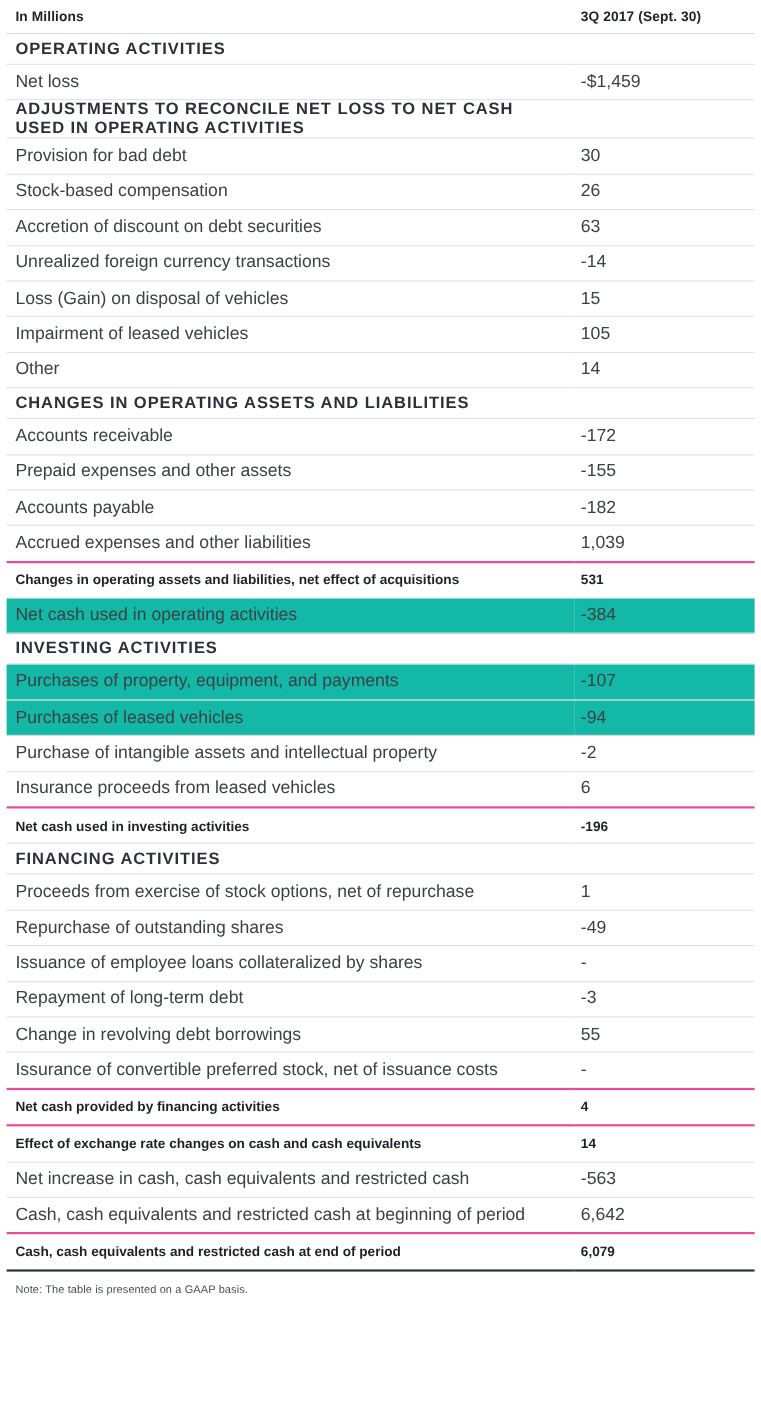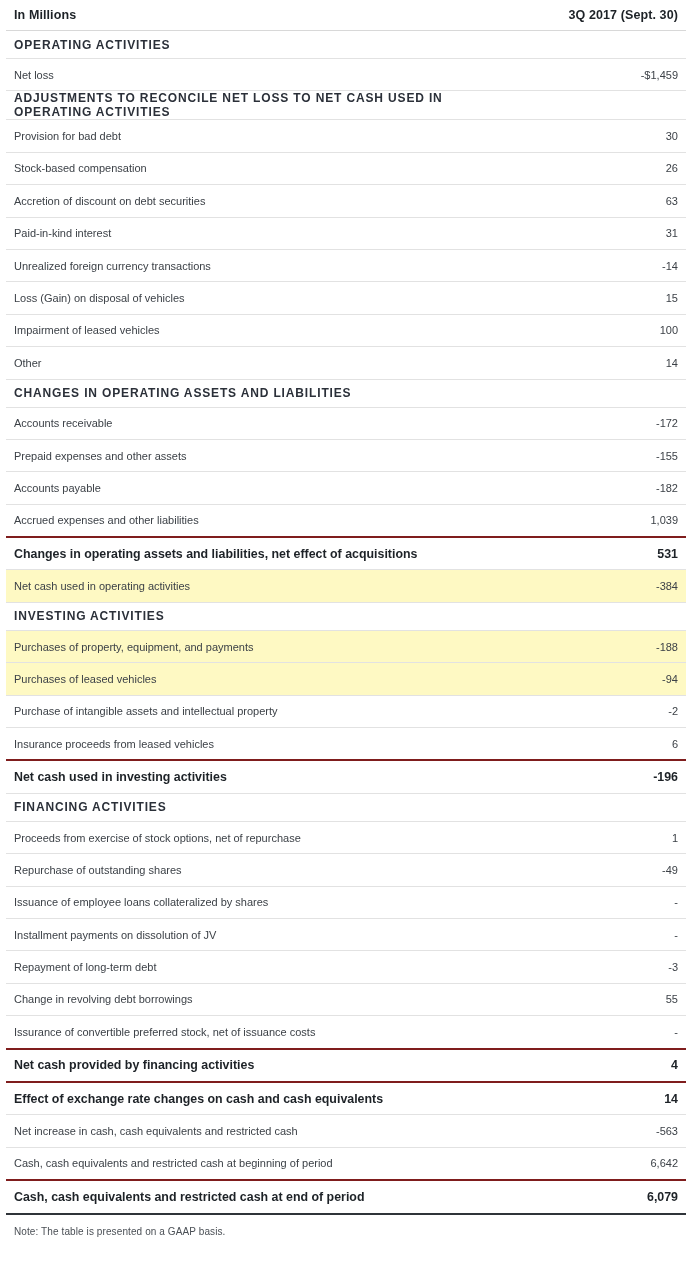--- a/index.html
+++ b/index.html
@@ -27,71 +27,70 @@
   td {
     vertical-align: middle;
     padding: 0;
   }
   .c-label {
     padding: 0 6px 0 8px;
     text-align: left;
   }
   .c-value {
     padding: 0 8px 0 6px;
-    text-align: right;
     white-space: nowrap;
     width: 150px;
   }
 
   
   tr.head td {
     height: 30px;
     font-size: 12.5px;
     font-weight: bold;
     color: #1d2227;
     border-bottom: 1px solid #d8d8d8;
     letter-spacing: 0.1px;
   }
 
   
   tr.section td {
     height: 27px;
-    font-size: 12px;
+    font-size: 15px;
     font-weight: bold;
     letter-spacing: 0.85px;
     color: #2b3039;
     border-bottom: 1px solid #e2e2e2;
     text-transform: uppercase;
   }
 
   
   tr.item td {
     height: 31.4px;
-    font-size: 11px;
+    font-size: 16px;
     font-weight: normal;
     color: #3c4147;
     border-bottom: 1px solid #e2e2e2;
   }
 
   
   tr.total td {
     height: 31.4px;
     font-size: 12.4px;
     font-weight: bold;
     color: #1d2227;
-    border-top: 2px solid #7f1d1d;
+    border-top: 2px solid #ec4899;
     border-bottom: 1px solid #e2e2e2;
   }
   tr.total.last td {
     border-bottom: 2px solid #2f3439;
   }
 
   
   tr.hl td {
-    background: #fef9c3;
+    background: #14b8a6;
   }
 
   .note {
     font-size: 10px;
     color: #4a4f55;
     padding: 11px 0 0 8px;
     letter-spacing: 0.1px;
   }
 </style>
 </head>
@@ -124,34 +123,30 @@
         </tr>
         <tr class="item">
           <td class="c-label">Stock-based compensation</td>
           <td class="c-value">26</td>
         </tr>
         <tr class="item">
           <td class="c-label">Accretion of discount on debt securities</td>
           <td class="c-value">63</td>
         </tr>
         <tr class="item">
-          <td class="c-label">Paid-in-kind interest</td>
-          <td class="c-value">31</td>
-        </tr>
-        <tr class="item">
           <td class="c-label">Unrealized foreign currency transactions</td>
           <td class="c-value">-14</td>
         </tr>
         <tr class="item">
           <td class="c-label">Loss (Gain) on disposal of vehicles</td>
           <td class="c-value">15</td>
         </tr>
         <tr class="item">
           <td class="c-label">Impairment of leased vehicles</td>
-          <td class="c-value">100</td>
+          <td class="c-value">105</td>
         </tr>
         <tr class="item">
           <td class="c-label">Other</td>
           <td class="c-value">14</td>
         </tr>
         <tr class="section">
           <td class="c-label">CHANGES IN OPERATING ASSETS AND LIABILITIES</td>
           <td class="c-value"></td>
         </tr>
         <tr class="item">
@@ -177,21 +172,21 @@
         <tr class="item hl">
           <td class="c-label">Net cash used in operating activities</td>
           <td class="c-value">-384</td>
         </tr>
         <tr class="section">
           <td class="c-label">INVESTING ACTIVITIES</td>
           <td class="c-value"></td>
         </tr>
         <tr class="item hl">
           <td class="c-label">Purchases of property, equipment, and payments</td>
-          <td class="c-value">-188</td>
+          <td class="c-value">-107</td>
         </tr>
         <tr class="item hl">
           <td class="c-label">Purchases of leased vehicles</td>
           <td class="c-value">-94</td>
         </tr>
         <tr class="item">
           <td class="c-label">Purchase of intangible assets and intellectual property</td>
           <td class="c-value">-2</td>
         </tr>
         <tr class="item">
@@ -209,24 +204,20 @@
         <tr class="item">
           <td class="c-label">Proceeds from exercise of stock options, net of repurchase</td>
           <td class="c-value">1</td>
         </tr>
         <tr class="item">
           <td class="c-label">Repurchase of outstanding shares</td>
           <td class="c-value">-49</td>
         </tr>
         <tr class="item">
           <td class="c-label">Issuance of employee loans collateralized by shares</td>
-          <td class="c-value">-</td>
-        </tr>
-        <tr class="item">
-          <td class="c-label">Installment payments on dissolution of JV</td>
           <td class="c-value">-</td>
         </tr>
         <tr class="item">
           <td class="c-label">Repayment of long-term debt</td>
           <td class="c-value">-3</td>
         </tr>
         <tr class="item">
           <td class="c-label">Change in revolving debt borrowings</td>
           <td class="c-value">55</td>
         </tr>

